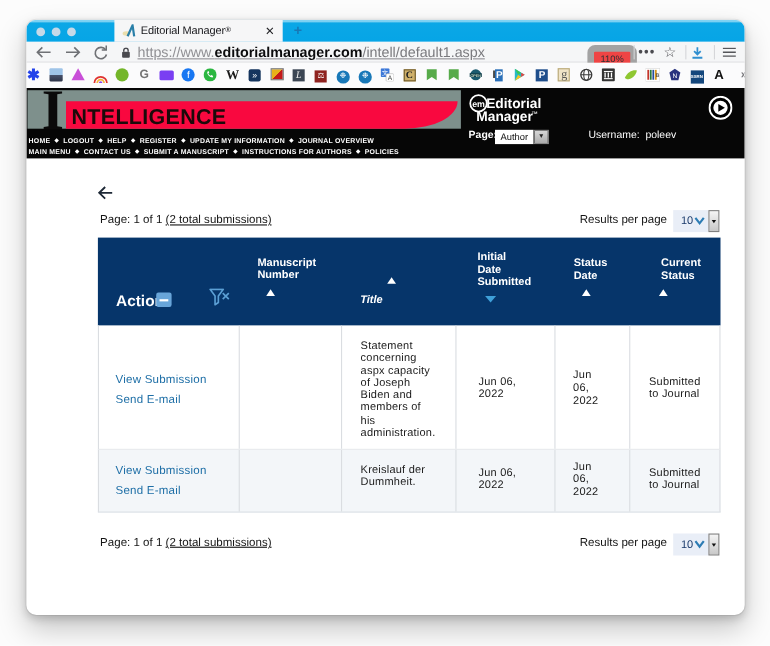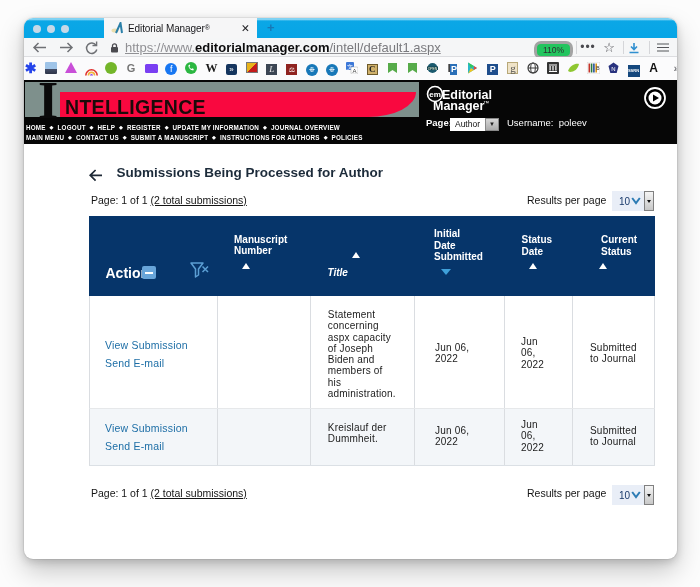--- a/index.html
+++ b/index.html
@@ -12,39 +12,39 @@
 .tl{position:absolute;top:6.5px;width:8px;height:8px;border-radius:50%;background:#c6d9e8;}
 .tab{position:absolute;left:80px;top:0;width:153px;height:20px;background:#f6f6f7;}
 .tabtitle{position:absolute;left:24px;top:4.5px;font-size:10px;color:#17171b;letter-spacing:-0.1px;white-space:nowrap;}
 .tabx{position:absolute;left:137px;top:4px;font-size:10.5px;color:#212125;font-weight:normal;}
 .plus{position:absolute;left:243px;top:2px;font-size:13px;color:#1878b5;font-weight:bold;}
 
 .navrow{position:absolute;left:0;top:20px;width:653px;height:19px;background:#f5f6f7;border-bottom:1px solid #dcdde0;box-sizing:border-box;}
 .nbtn{position:absolute;top:0;height:19px;color:#707276;font-size:12px;line-height:19px;text-align:center;}
 .urltext{position:absolute;left:101px;top:0;height:19px;line-height:20px;font-size:13px;color:#909094;white-space:nowrap;text-decoration:underline;}
 .urltext b{color:#0c0c0d;font-weight:bold;}
-.zoompill{position:absolute;left:510px;top:3px;width:33px;height:12px;border:3px solid #a3a3a3;border-radius:7px;background:#22c55e;font-size:8.5px;color:#2e2e32;text-align:center;line-height:12px;}
+.zoompill{position:absolute;left:510px;top:3px;width:33px;height:12px;border:6px solid #a3a3a3;border-radius:7px;background:#ef4444;font-size:8.5px;color:#2e2e32;text-align:center;line-height:12px;}
 .vsep{position:absolute;top:3px;width:1px;height:13px;background:#d5d6d9;}
 
 .bmrow{position:absolute;left:0;top:39px;width:653px;height:23px;background:#fbfbfc;}
 .bm{position:absolute;top:5px;width:13px;height:13px;font-size:11px;line-height:13px;text-align:center;}
 
 .sitehead{position:absolute;left:0;top:62px;width:653px;height:64px;background:#060606;}
 .grayband{position:absolute;left:1px;top:2px;width:394px;height:35px;background:#7e908c;}
 .pinkband{position:absolute;left:36px;top:11.5px;width:356px;height:25.5px;background:#f9083f;border-bottom-right-radius:48px 25px;}
 .bigI{position:absolute;left:14px;top:-9.5px;font-family:"Liberation Serif",serif;font-weight:bold;font-size:52px;color:#0a0a0a;}
 .ntell{position:absolute;left:41px;top:15.8px;font-size:19.5px;font-weight:bold;color:#1c0a0a;letter-spacing:0.3px;white-space:nowrap;}
 .menurow{position:absolute;left:2px;color:#fff;font-weight:bold;font-size:6.3px;letter-spacing:0.2px;white-space:nowrap;}
 .menurow span{color:#fff;}
 .emlogo{position:absolute;left:402px;top:5px;}
 .playbtn{position:absolute;left:620px;top:7px;}
 .rolelbl{position:absolute;left:402px;top:37px;color:#fff;font-size:9.5px;font-weight:bold;}
 .roleselect{position:absolute;left:426px;top:38px;width:35px;height:13px;background:#fff;color:#111;font-size:8.5px;text-align:center;line-height:13px;}
 .rolebtn{position:absolute;left:461px;top:38px;width:14px;height:13px;background:linear-gradient(#d6d6d6,#ababab);border:1px solid #888;box-sizing:border-box;font-size:6px;color:#222;text-align:center;line-height:11px;}
-.userlbl{position:absolute;left:483px;top:37px;color:#fff;font-size:9.5px;}
+.userlbl{position:absolute;left:511px;top:37px;color:#fff;font-size:9.5px;}
 .h1{position:absolute;left:92.5px;top:146.5px;font-size:13.5px;font-weight:bold;color:#1c2b3a;}
 .pagline{font-size:10.5px;color:#151515;}
 .rpp{font-size:10.5px;color:#151515;}
 .sel10{position:absolute;width:32px;height:20px;background:#e9eef7;font-size:10px;color:#1a3a6b;}
 .sel10 .num{position:absolute;left:7px;top:4.5px;}
 .sel10 .chev{position:absolute;left:19px;top:6px;width:10px;height:8px;}
 .sel10 .chev svg{display:block;}
 .stepper{position:absolute;width:10px;height:20px;background:linear-gradient(#f5f5f5,#c8c8c8);border:1px solid #808080;box-sizing:border-box;}
 .stepper:after{content:"";position:absolute;left:2px;top:8px;width:0;height:0;border-left:2.6px solid transparent;border-right:2.6px solid transparent;border-top:3.5px solid #111;}
 
@@ -212,21 +212,20 @@
     </svg>
     <div class="rolelbl">Page:</div>
     <div class="roleselect">Author</div>
     <div class="rolebtn">▼</div>
     <div class="userlbl">Username:&nbsp; poleev</div>
   </div>
 
   <svg class="abs" style="left:65px;top:151px" width="14" height="13" viewBox="0 0 14 13">
   <path d="M1.2 6.3 H13 M6.6 1 L1.2 6.3 L6.6 11.6" stroke="#1e2936" stroke-width="1.7" fill="none"></path>
     </svg>
-  <div class="h1">Submissions Being Processed for Author</div>
 
   <div class="abs pagline" style="left:67px;top:176px;">Page: 1 of 1 <span style="text-decoration:underline">(2 total submissions)</span></div>
   <div class="abs rpp" style="left:503px;top:176px;">Results per page</div>
   <div class="sel10" style="left:588px;top:173px;">
       <span class="num">10</span>
       <span class="chev">
         <svg width="10" height="8" viewBox="0 0 10 8">
           <path d="M1.2 1 L5 6 L8.8 1" stroke="#2d7cb4" stroke-width="2" fill="none"></path>
         </svg>
       </span>

